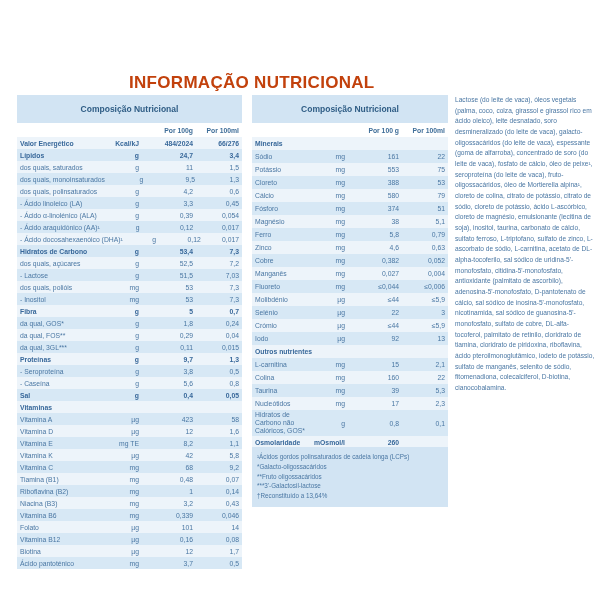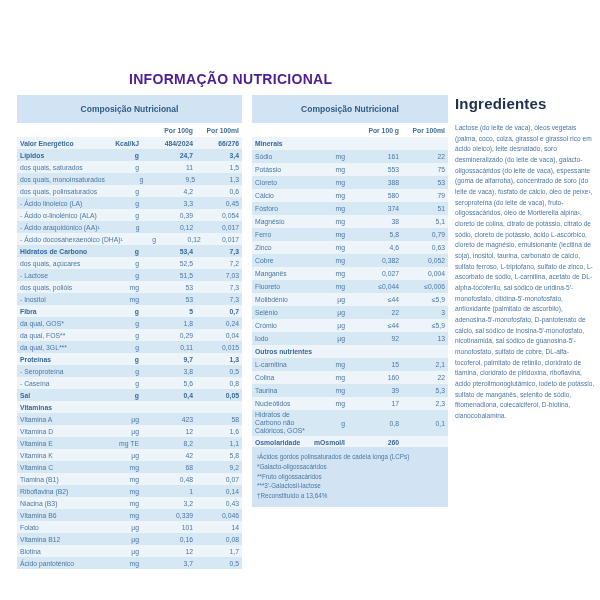--- a/index.html
+++ b/index.html
@@ -2,21 +2,21 @@
 <html><head>
 <meta charset="utf-8">
 <style>
   html,body{margin:0;padding:0}
   body{
     width:600px;height:600px;position:relative;overflow:hidden;
     background:#ffffff;font-family:"Liberation Sans",sans-serif;
   }
   .page-title{
     position:absolute;left:129px;top:62px;
-    font-size:14px;font-weight:700;letter-spacing:.3px;color:#4c1d95;
+    font-size:17px;font-weight:700;letter-spacing:.3px;color:#c2410c;
   }
   .ntable{position:absolute;top:95px;background:#fff}
   #t1{left:17px;width:225px}
   #t2{left:252px;width:196px}
   .thead{
     background:#d2e4f3;height:28px;display:flex;align-items:center;justify-content:center;
     font-size:8.5px;font-weight:700;color:#2f5d85;
   }
   .colhead{
     display:flex;height:14px;align-items:center;
@@ -436,15 +436,14 @@
 
 <div class="footnotes">
     <div>¹Ácidos gordos polinsaturados de cadeia longa (LCPs)</div>
     <div>*Galacto-oligossacáridos</div>
     <div>**Fruto oligossacáridos</div>
     <div>***3'-Galactosil-lactose</div>
     <div>†Reconstituído a 13,64%</div>
   </div>
 
 <aside class="ingredients">
-  <h2>Ingredientes</h2>
   <p>Lactose (do leite de vaca), óleos vegetais (palma, coco, colza, girassol e girassol rico em ácido oleico), leite desnatado, soro desmineralizado (do leite de vaca), galacto-oligossacáridos (do leite de vaca), espessante (goma de alfarroba), concentrado de soro (do leite de vaca), fosfato de cálcio, óleo de peixe¹, seroproteína (do leite de vaca), fruto-oligossacáridos, óleo de Mortierella alpina¹, cloreto de colina, citrato de potássio, citrato de sódio, cloreto de potássio, ácido L-ascórbico, cloreto de magnésio, emulsionante (lecitina de soja), inositol, taurina, carbonato de cálcio, sulfato ferroso, L-triptofano, sulfato de zinco, L-ascorbato de sódio, L-carnitina, acetato de DL-alpha-tocoferilo, sal sódico de uridina-5'-monofosfato, citidina-5'-monofosfato, antioxidante (palmitato de ascorbilo), adenosina-5'-monofosfato, D-pantotenato de cálcio, sal sódico de inosina-5'-monofosfato, nicotinamida, sal sódico de guanosina-5'-monofosfato, sulfato de cobre, DL-alfa-tocoferol, palmitato de retinilo, cloridrato de tiamina, cloridrato de piridoxina, riboflavina, ácido pteroilmonoglutâmico, iodeto de potássio, sulfato de manganês, selenito de sódio, fitomenadiona, colecalciferol, D-biotina, cianocobalamina.</p>
 </aside>
 
 </body></html>

